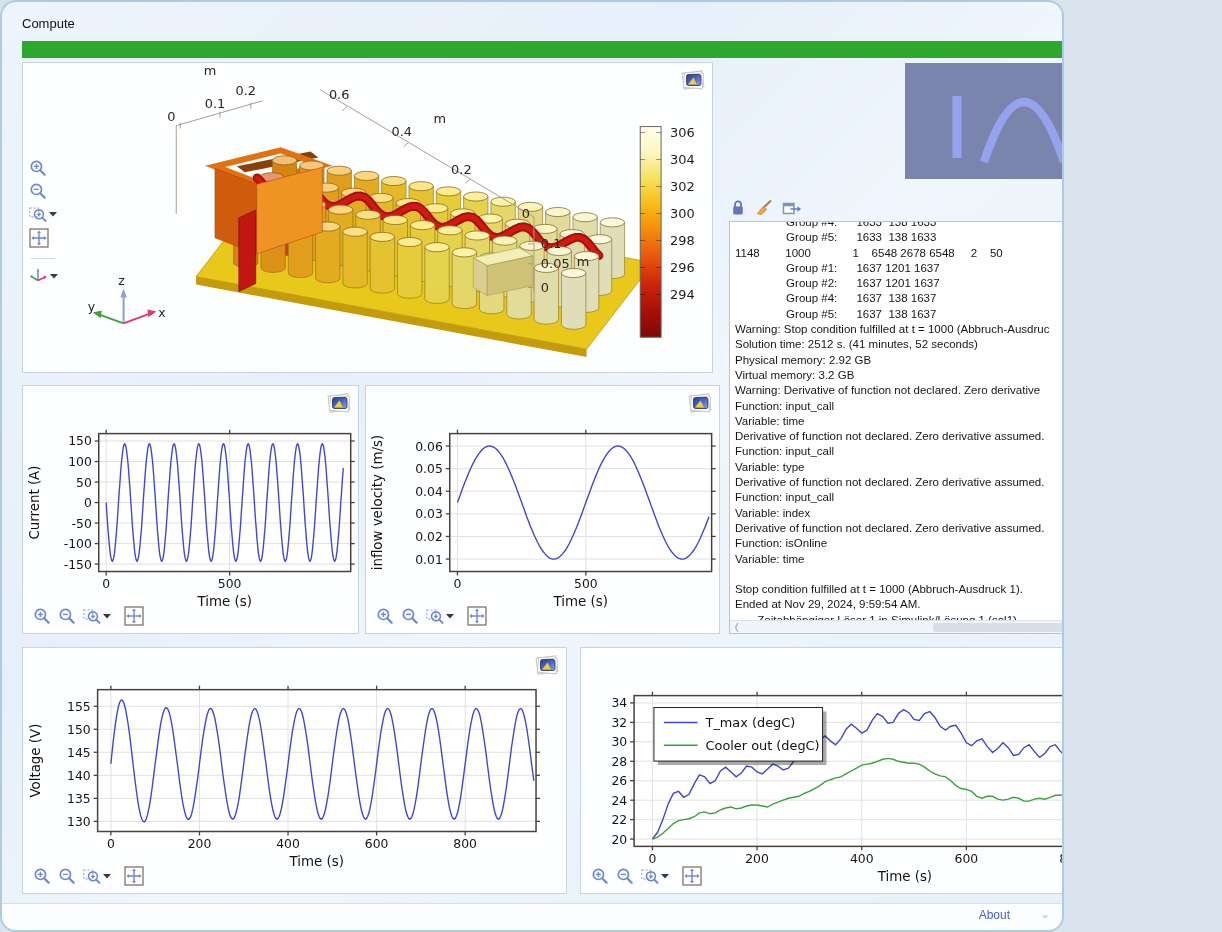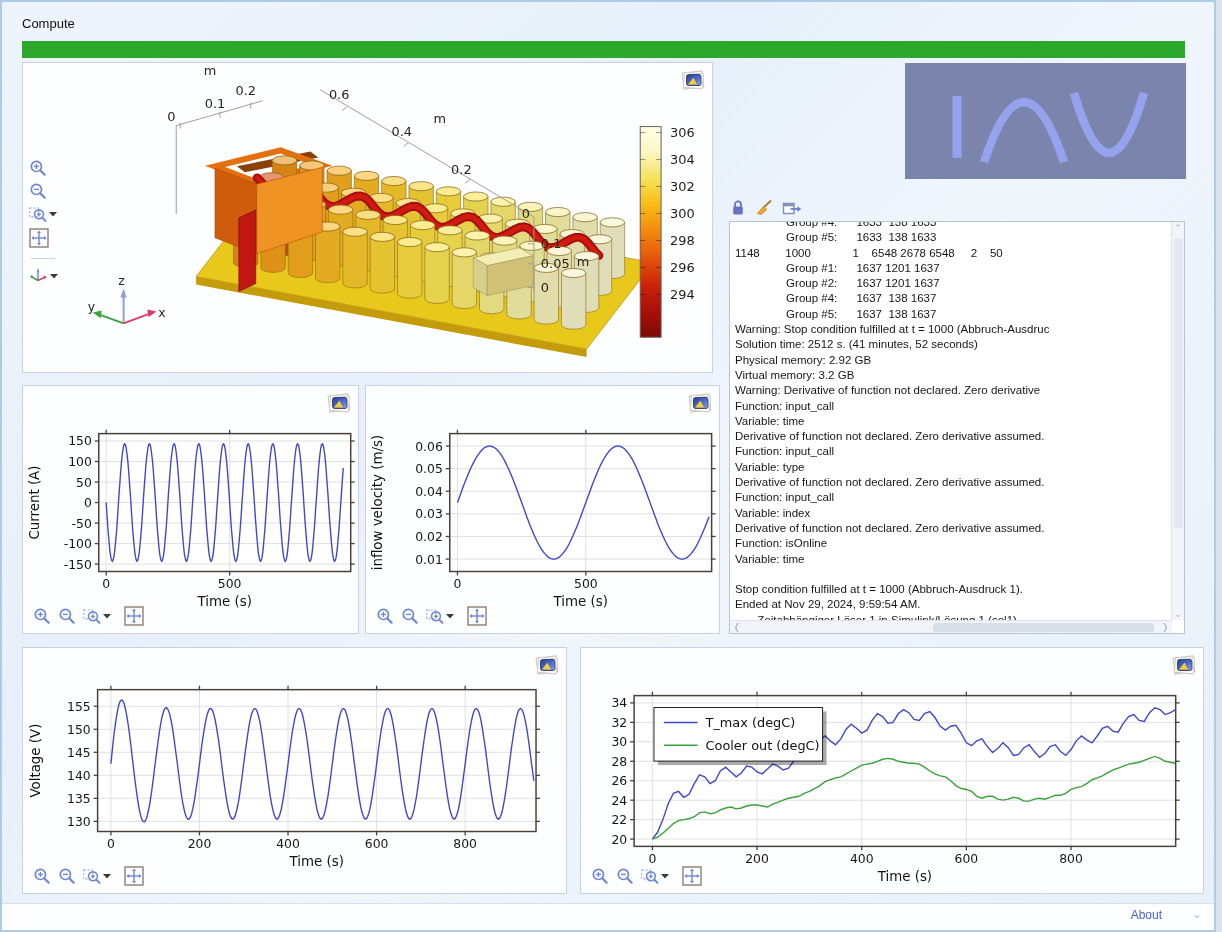--- a/index.html
+++ b/index.html
@@ -1,18 +1,18 @@
 <!DOCTYPE html>
 <html><head>
 <meta charset="utf-8">
 <style>
   html,body{margin:0;padding:0;background:#d9e3ee;font-family:"Liberation Sans","DejaVu Sans",sans-serif;}
-  .window{position:relative;width:1216px;height:932px;box-sizing:border-box;
+  .window{position:relative;width:1064px;height:932px;box-sizing:border-box;
     background:linear-gradient(135deg,#edf4fb 0%,#e7effa 35%,#eff6fc 55%,#e7f0f9 100%);
-    border:2px solid #aecbe6;border-radius:0;overflow:hidden;}
+    border:2px solid #aecbe6;border-radius:16px;overflow:hidden;}
   .compute-label{position:absolute;left:20px;top:14px;font-size:13px;color:#101010;}
   .progress{position:absolute;left:20px;top:39px;width:1163px;height:17px;background:#e9f1f9;}
   .progress-fill{height:100%;background:linear-gradient(#34b434,#27a027);}
   .panel{position:absolute;background:#fdfeff;border:1px solid #c9d3dd;box-sizing:border-box;}
   .chartsvg,.scenesvg{position:absolute;left:0;top:0;width:100%;height:100%;}
   .snap-btn{position:absolute;top:5px;right:5px;width:28px;height:24px;border:0;background:transparent;padding:0;cursor:pointer;}
   .icobtn{border:0;background:transparent;padding:0;margin:0;display:inline-flex;align-items:center;gap:2px;cursor:pointer;line-height:0;}
   .plot-toolbar{position:absolute;left:10px;bottom:7px;display:flex;align-items:center;gap:7px;}
   .mv-toolbar{position:absolute;left:6px;top:96px;display:flex;flex-direction:column;align-items:flex-start;gap:5px;}
   .mv-divider{width:24px;height:1px;background:#ccd4dc;margin:5px 0 3px 2px;}

